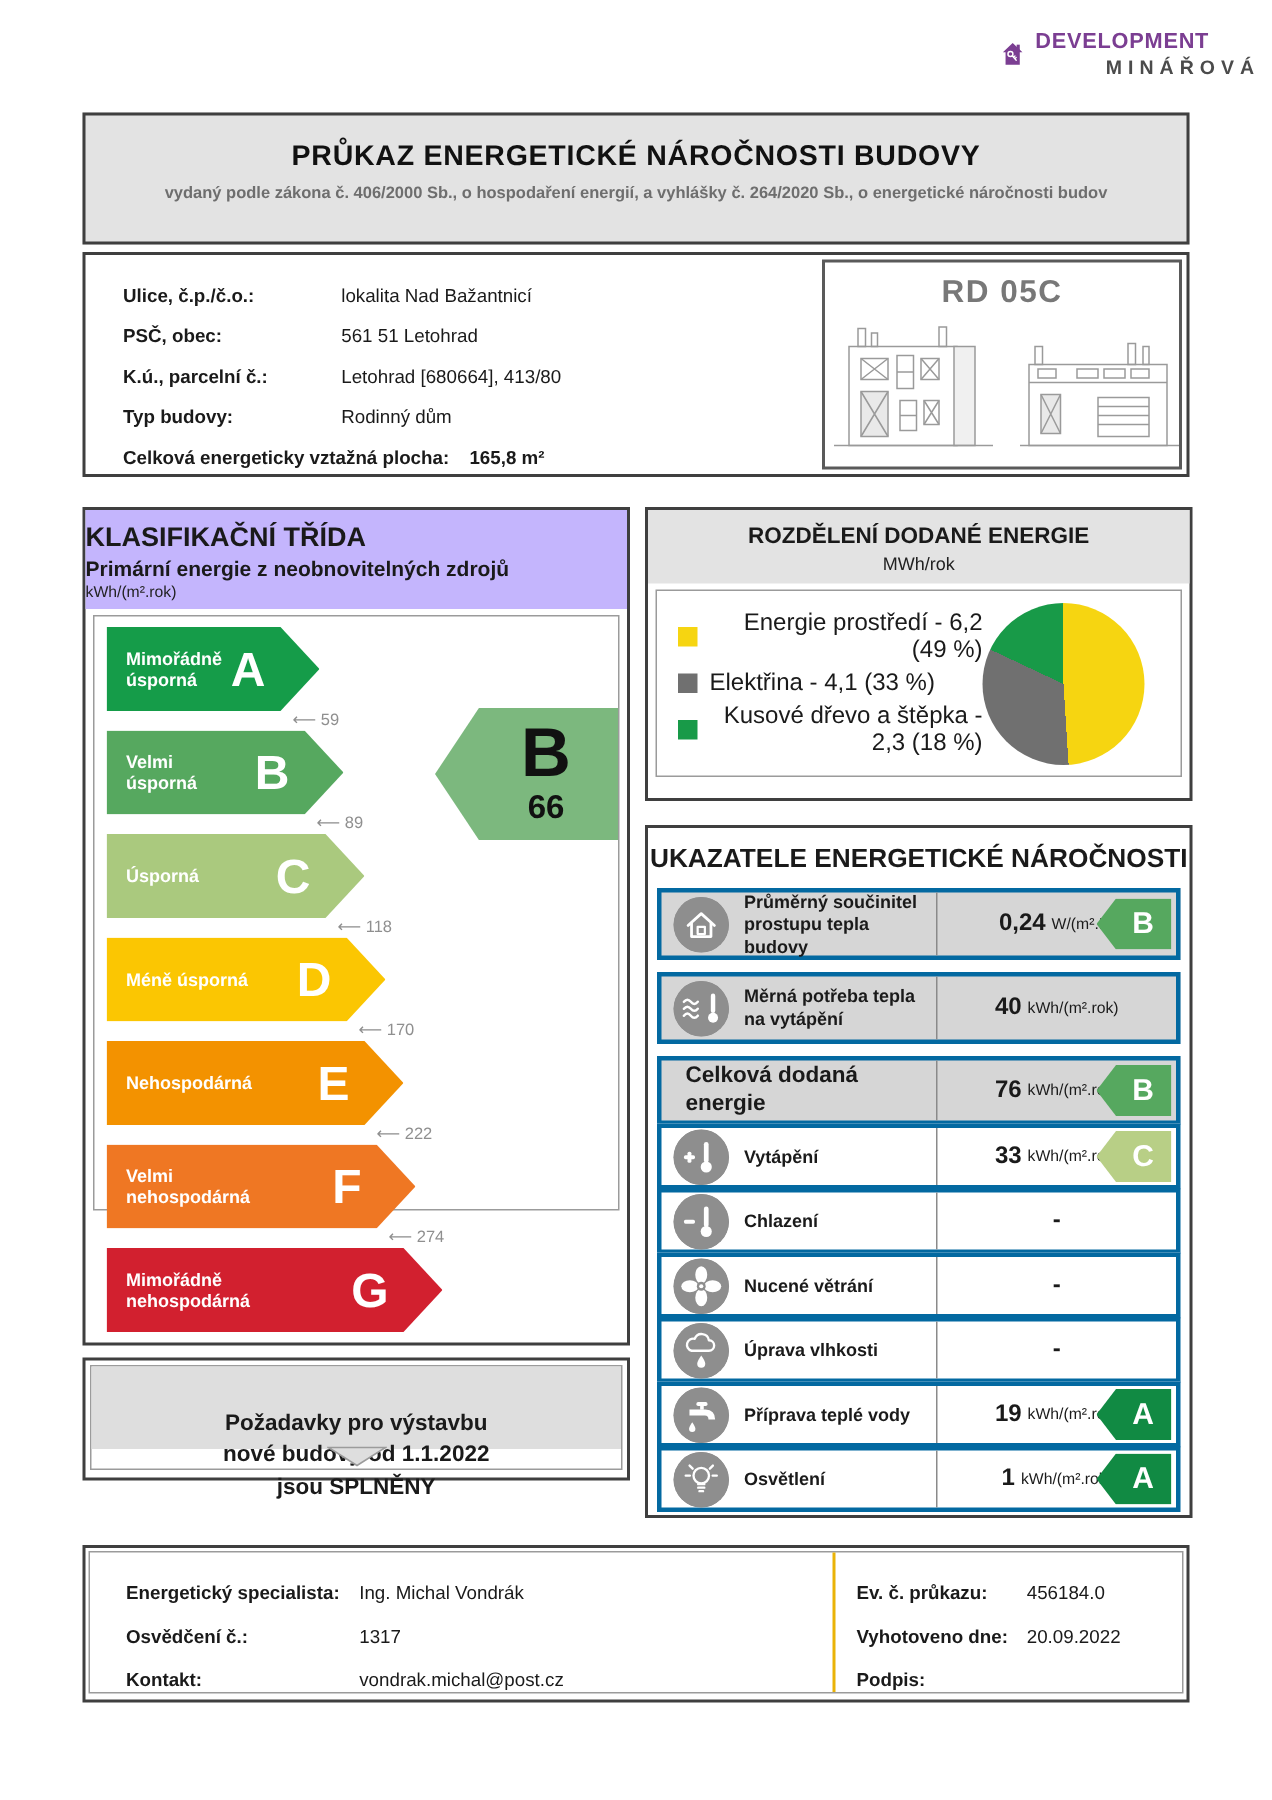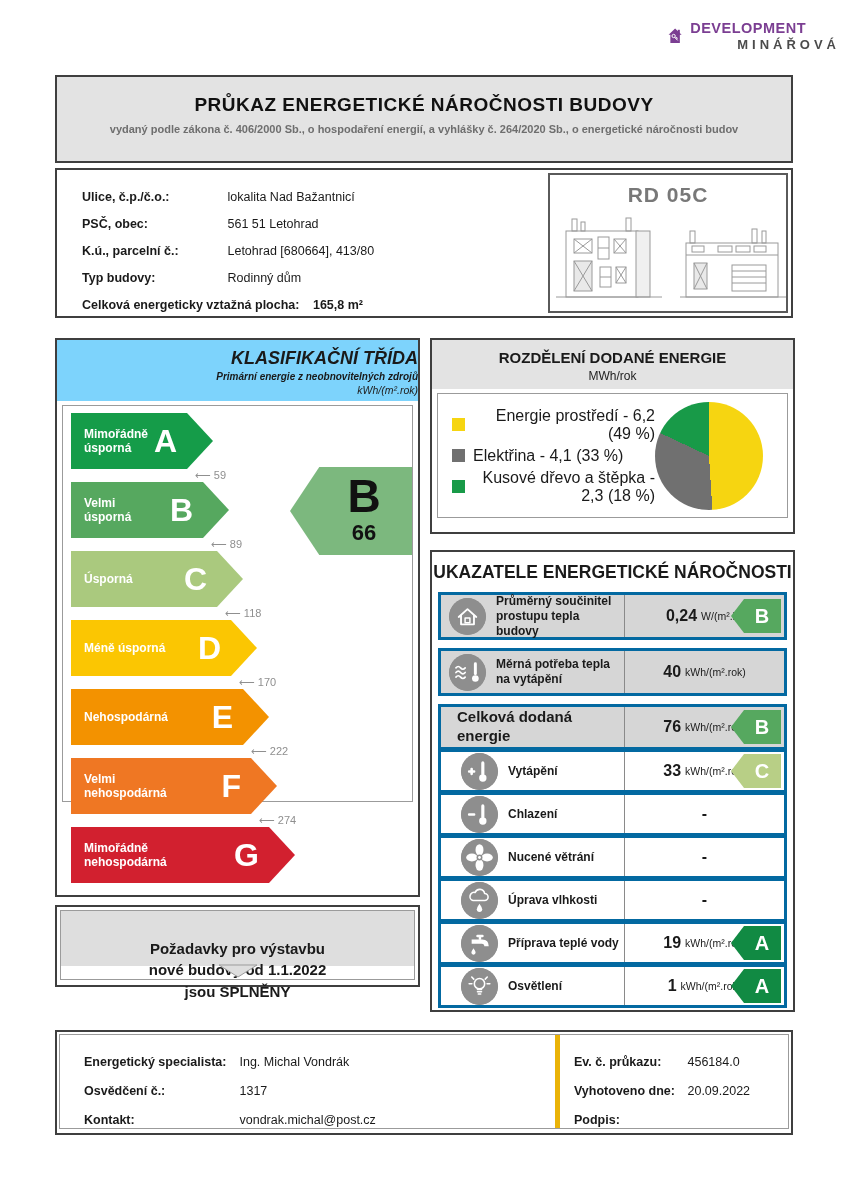--- a/index.html
+++ b/index.html
@@ -28,23 +28,23 @@
   .info-value{font-weight:400;}
   .info-row.area .info-label{width:auto;margin-right:10px;}
   .info-row.area .info-value{font-weight:700;}
   .unit-box{position:absolute;top:3px;right:3px;width:240px;height:140px;border:2px solid #5a5a5a;
             background:#fff;box-sizing:border-box;text-align:center;}
   .unit-title{margin-top:8px;font-size:21px;font-weight:800;color:#787878;letter-spacing:1px;}
   .unit-drawings{display:flex;justify-content:center;align-items:flex-end;gap:12px;margin-top:2px;}
 
   
   .class-panel{left:55px;top:338px;width:365px;height:559px;}
-  .panel-head{background:#7dd3fc;text-align:right;padding:8px 0 5px;font-style:italic;}
+  .panel-head{background:#c4b5fd;text-align:left;padding:8px 0 5px;}
   .class-title{font-size:18px;font-weight:800;}
-  .class-sub{font-size:10px;font-weight:700;margin-top:2px;}
+  .class-sub{font-size:14px;font-weight:700;margin-top:2px;}
   .class-unit{font-size:10.5px;margin-top:2px;color:#222;}
   .scale-box{position:relative;margin:4px 5px 5px;height:397px;padding:7px 0 0 8px;box-sizing:border-box;}
   .band{position:relative;height:56px;display:flex;align-items:center;color:#fff;
         clip-path:polygon(0 0,calc(100% - 26px) 0,100% 50%,calc(100% - 26px) 100%,0 100%);}
   .band-label{flex:1;padding-left:13px;font-size:12px;font-weight:700;line-height:1.2;white-space:pre-line;}
   .band-letter{font-size:32px;font-weight:800;margin-right:36px;}
   .band-a{width:142px;background:#159C49}.band-b{width:158px;background:#56A85F}
   .band-c{width:172px;background:#AAC97E}.band-d{width:186px;background:#FBC602}
   .band-e{width:198px;background:#F39200}.band-f{width:206px;background:#EF7723}
   .band-g{width:224px;background:#D2202F}
@@ -78,41 +78,41 @@
   .legend-text{font-size:16px;font-weight:400;text-align:right;}
   .pie-chart{width:108px;height:108px;border-radius:50%;margin-right:24px;flex:none;}
 
   
   .ind-panel{left:430px;top:550px;width:365px;height:462px;}
   .ind-title{text-align:center;font-size:17.5px;font-weight:800;margin-top:10px;}
   .rows-wrap{margin:9px 6px 0;}
   .ind-row{position:relative;display:flex;border:3px solid #0369a1;background:#fff;box-sizing:border-box;height:44px;}
   .ind-row.gray{background:#d6d6d6;}
   .ind-row.spaced{margin-bottom:8px;height:48px;}
-  .rows-block .ind-row + .ind-row{margin-top:-1px;padding-left:12px;}
+  .rows-block .ind-row + .ind-row{margin-top:-1px;}
   .ind-row.total{height:46px;}
   .cell-label{flex:1;display:flex;align-items:center;min-width:0;}
   .icon-circle{width:37px;height:37px;border-radius:50%;background:#8E8E8E;margin:0 10px 0 8px;flex:none;}
   .row-label{font-size:12px;font-weight:700;line-height:1.25;white-space:pre-line;}
   .total .row-label{font-size:15px;padding-left:16px;}
   .cell-value{width:160px;border-left:1px solid #8a8a8a;display:flex;align-items:center;justify-content:center;position:relative;box-sizing:border-box;}
   .val{font-size:16px;font-weight:800;}
   .unit-txt{font-size:10.5px;margin-left:4px;}
   .unit-txt:empty{display:none;}
   .badge{position:absolute;right:3px;top:50%;transform:translateY(-50%);width:50px;height:34px;
          clip-path:polygon(0 50%,26% 0,100% 0,100% 100%,26% 100%);
          display:flex;align-items:center;justify-content:center;padding-left:12px;box-sizing:border-box;
          color:#fff;font-size:20px;font-weight:800;}
   .badge-A{background:#118A43}.badge-B{background:#56A85F}.badge-C{background:#B8CF86}
 
   
   .footer-box{left:55px;top:1030px;width:738px;height:105px;}
   .footer-inner{margin:2px;height:calc(100% - 6px);display:flex;}
   .f-left{flex:1;padding:13px 0 0 24px;}
-  .f-right{width:233px;border-left:5px solid #eab308;padding:13px 0 0 14px;box-sizing:border-box;}
+  .f-right{width:233px;border-left:2px solid #eab308;padding:13px 0 0 14px;box-sizing:border-box;}
   .f-row{line-height:29px;font-size:12.5px;}
   .f-label{display:inline-block;font-weight:700;}
   .f-left .f-label{width:152px;}
   .f-right .f-label{width:110px;}
   .f-value{font-weight:400;}
 </style>
 </head>
 <body>
 
 <div class="page">

